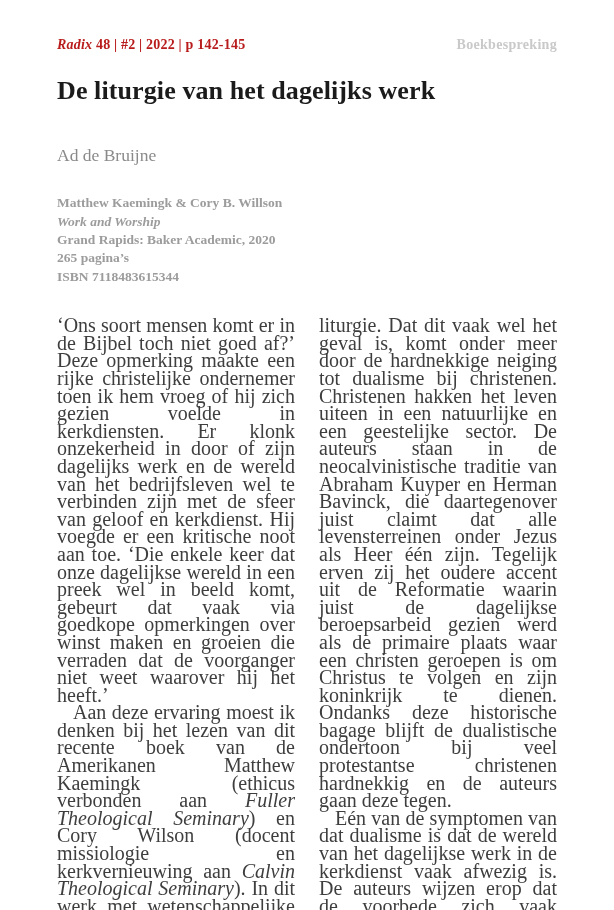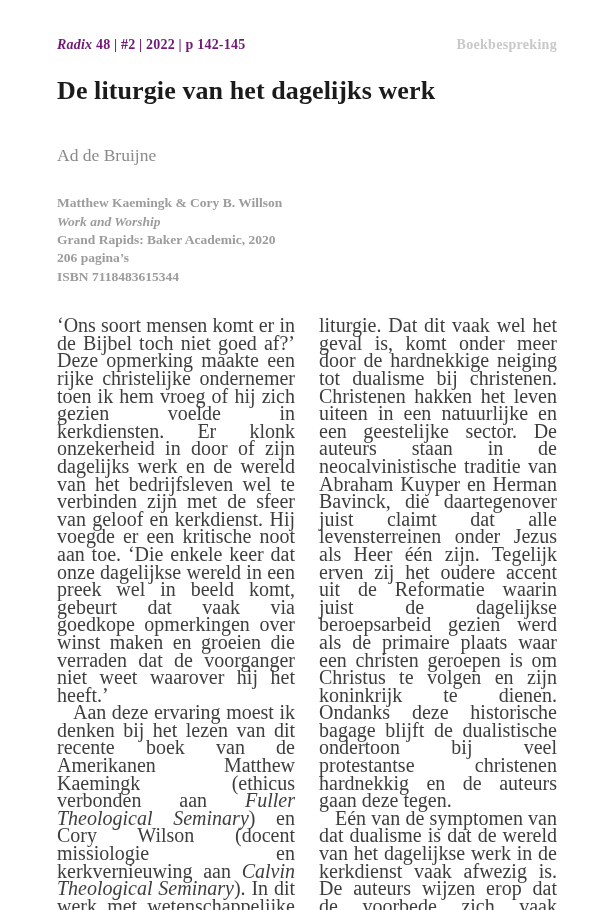--- a/index.html
+++ b/index.html
@@ -16,21 +16,21 @@
     background: #ffffff;
   }
   .header-row {
     display: flex;
     justify-content: space-between;
     align-items: baseline;
     font-size: 14px;
     line-height: 1;
     font-weight: bold;
   }
-  .journal-meta { color: #701a75; letter-spacing: 0.2px; }
+  .journal-meta { color: #b91c1c; letter-spacing: 0.2px; }
   .journal-name { font-style: italic; }
   .section-label { color: #c9c9c9; letter-spacing: 0.3px; }
   .article-title {
     margin-top: 23px;
     font-size: 26px;
     line-height: 1.2;
     font-weight: bold;
     color: #1b1b1b;
     letter-spacing: 0.1px;
   }
@@ -79,21 +79,21 @@
   </div>
 
   <h1 class="article-title">De liturgie van het dagelijks werk</h1>
 
   <h2 class="author-name">Ad de Bruijne</h2>
 
   <div class="book-info">
     <div>Matthew Kaemingk &amp; Cory B. Willson</div>
     <div class="italic">Work and Worship</div>
     <div>Grand Rapids: Baker Academic, 2020</div>
-    <div>206 pagina’s</div>
+    <div>265 pagina’s</div>
     <div>ISBN 7118483615344</div>
   </div>
 
   <div class="review-columns">
     <div class="review-column" id="left-column">
         <p><span>‘Ons soort mensen komt er in de Bijbel toch niet goed af?’ Deze opmerking maakte een rijke christelijke ondernemer toen ik hem vroeg of hij zich gezien voelde in kerkdiensten. Er klonk onzekerheid in door of zijn dagelijks werk en de wereld van het bedrijfsleven wel te verbinden zijn met de sfeer van geloof en kerkdienst. Hij voegde er een kritische noot aan toe. ‘Die enkele keer dat onze dagelijkse wereld in een preek wel in beeld komt, gebeurt dat vaak via goedkope opmerkingen over winst maken en groeien die verraden dat de voorganger niet weet waarover hij het heeft.’</span></p>
         <p class="indented"><span>Aan deze ervaring moest ik denken bij het lezen van dit recente boek van de Amerikanen Matthew Kaemingk (ethicus verbonden aan </span><em>Fuller Theological Seminary</em><span>) en Cory Wilson (docent missiologie en kerkvernieuwing aan </span><em>Calvin Theological Seminary</em><span>). In dit werk met wetenschappelijke pretenties dat tegelijk leesbaar is voor niet-theologen zoeken zij juist de verbinding tussen de werelden van dagelijks werk en economie enerzijds en geloof en kerkdienst anderzijds. Het dagelijks werk maakt deel uit van de liturgie (de eredienst van een aan God toegewijd leven) van een christen en mag daarom niet losstaan van de zondagse</span></p>
       </div>
     <div class="review-column" id="right-column">
         <p><span>liturgie. Dat dit vaak wel het geval is, komt onder meer door de hardnekkige neiging tot dualisme bij christenen. Christenen hakken het leven uiteen in een natuurlijke en een geestelijke sector. De auteurs staan in de neocalvinistische traditie van Abraham Kuyper en Herman Bavinck, die daartegenover juist claimt dat alle levensterreinen onder Jezus als Heer één zijn. Tegelijk erven zij het oudere accent uit de Reformatie waarin juist de dagelijkse beroepsarbeid gezien werd als de primaire plaats waar een christen geroepen is om Christus te volgen en zijn koninkrijk te dienen. Ondanks deze historische bagage blijft de dualistische ondertoon bij veel protestantse christenen hardnekkig en de auteurs gaan deze tegen.</span></p>

